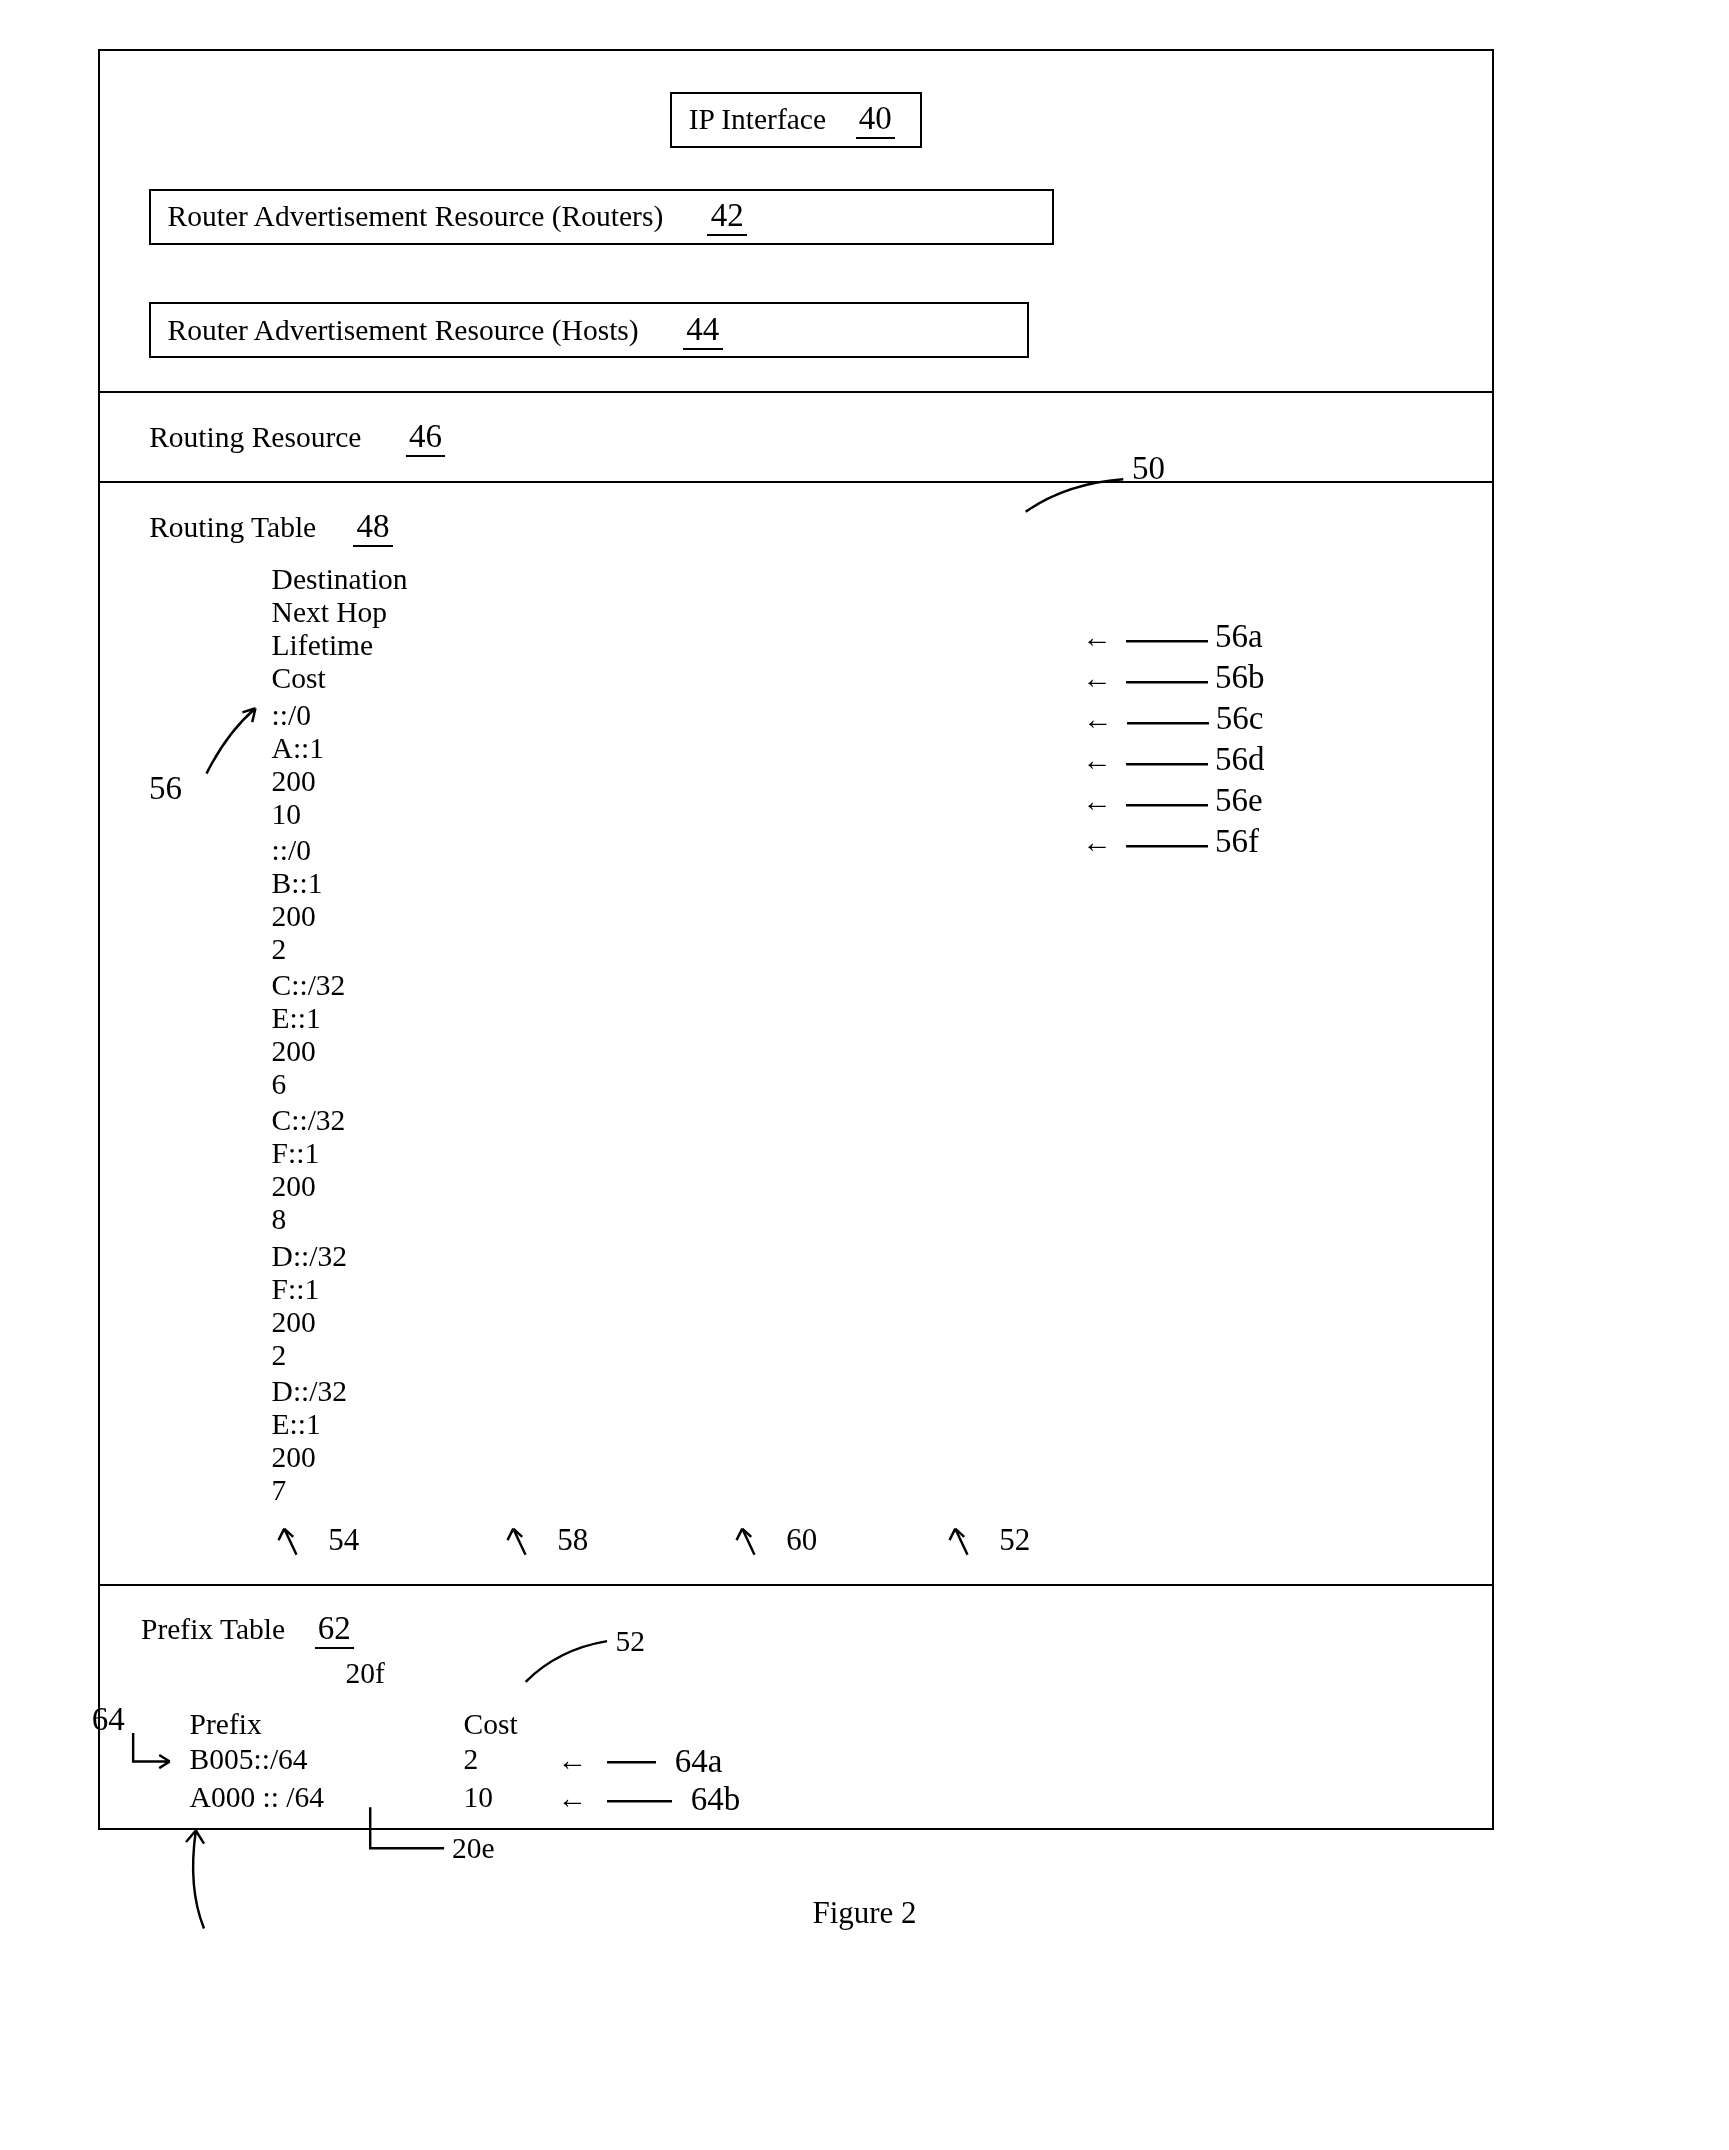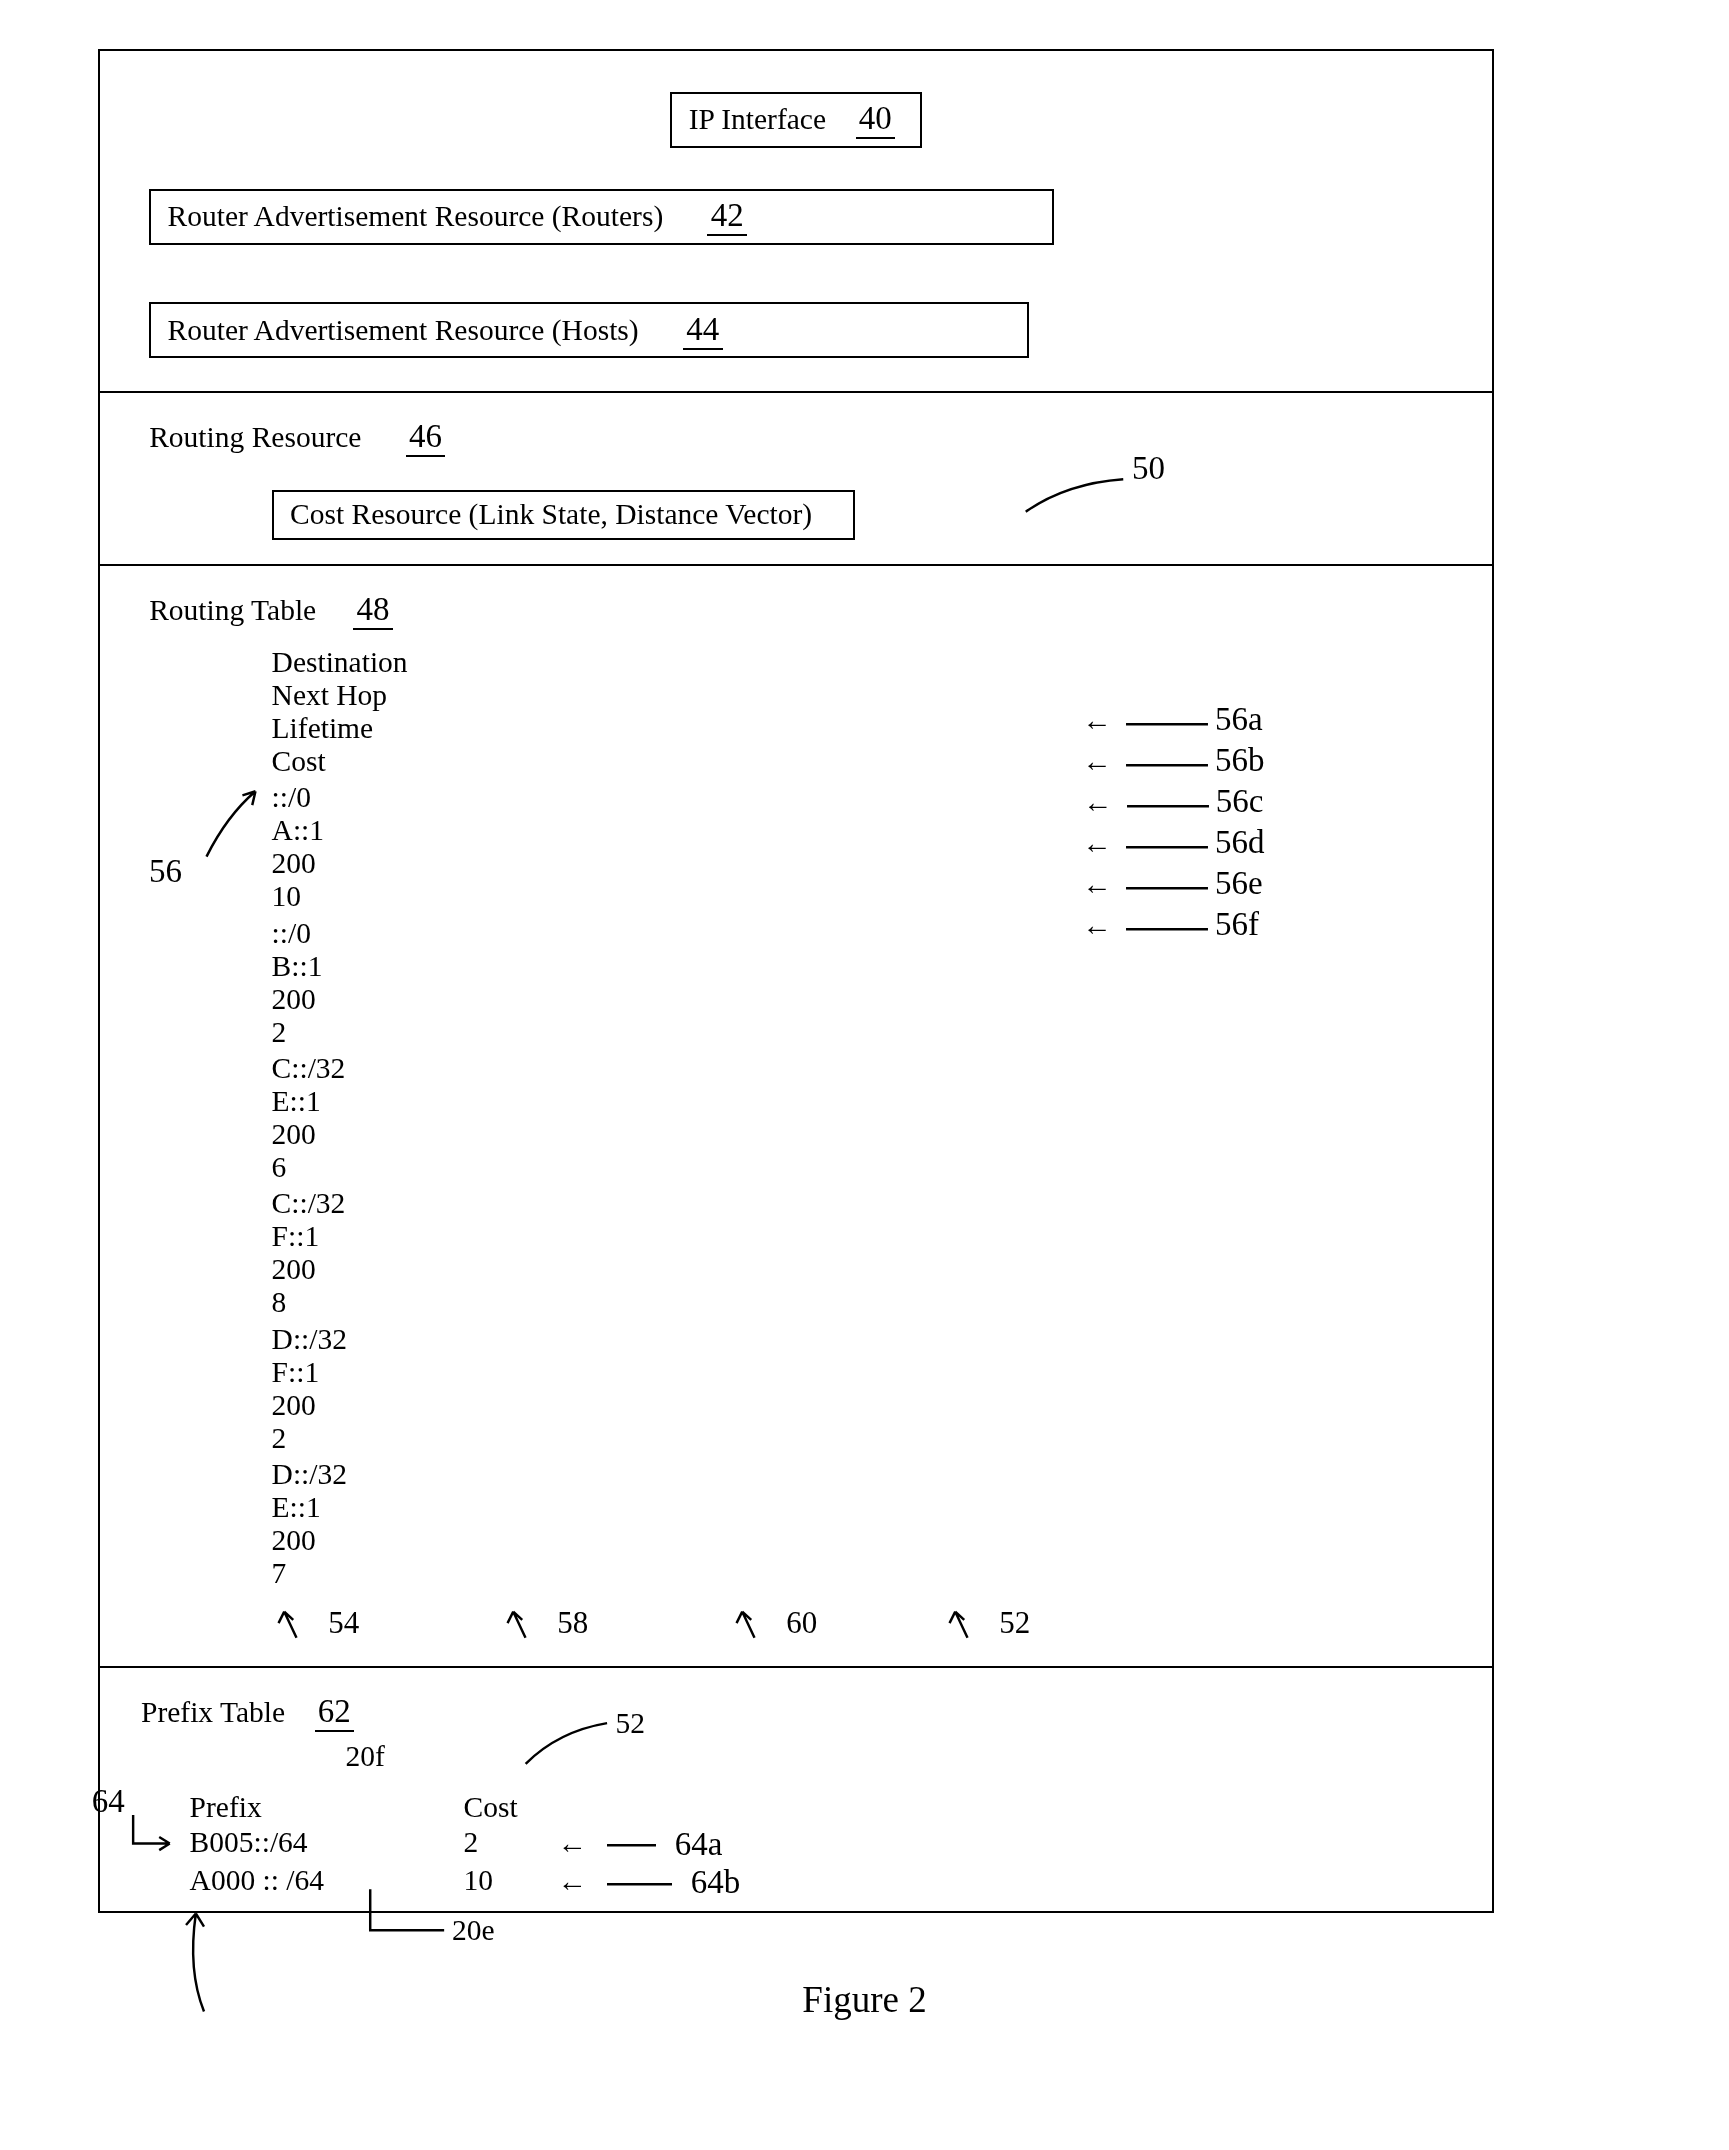--- a/index.html
+++ b/index.html
@@ -101,21 +101,21 @@
   .prefix-row {
     display: flex;
     margin: 1.6px 0;
     position: relative;
     gap: 12px;
   }
   .col-pfx { width: 262px; font-size: 29.5px; }
   .col-pcost { width: 131px; font-size: 29.5px; }
   .figure-label {
     text-align: center;
-    font-size: 37px;
+    font-size: 31px;
     margin-top: 65px;
   }
   .bottom-caption {
     font-size: 29.5px;
     margin-left: 164px;
     margin-top: 98px;
   }
   svg.annot-svg {
     position: absolute;
     pointer-events: none;
@@ -145,23 +145,20 @@
       &nbsp;&nbsp;&nbsp;&nbsp;
       <span class="ref-num"><span class="underline">44</span></span>
     </div>
   </div>
 
   <div class="section bordered-top" style="position:relative;">
     <div class="section-title">
       <span>Routing Resource</span>
       &nbsp;&nbsp;&nbsp;&nbsp;
       <span class="ref-num"><span class="underline">46</span></span>
-    </div>
-    <div class="label-box indent-box" style="margin-top:24.6px; margin-bottom:8.2px; padding-right:41px;">
-      <span>Cost Resource (Link State, Distance Vector)</span>
     </div>
     
     <svg class="annot-svg" style="left:917px; top:74px;" width="180" height="65" viewBox="0 0 220 80">
       <path d="M 10 55 Q 60 20 130 15" stroke="black" stroke-width="3" fill="none"></path>
     </svg>
     <span class="side-annot" style="left:1032px; top:57px;">50</span>
   </div>
 
   <div class="section bordered-top" style="position:relative; padding-bottom:24.6px;">
     <div class="section-title">

